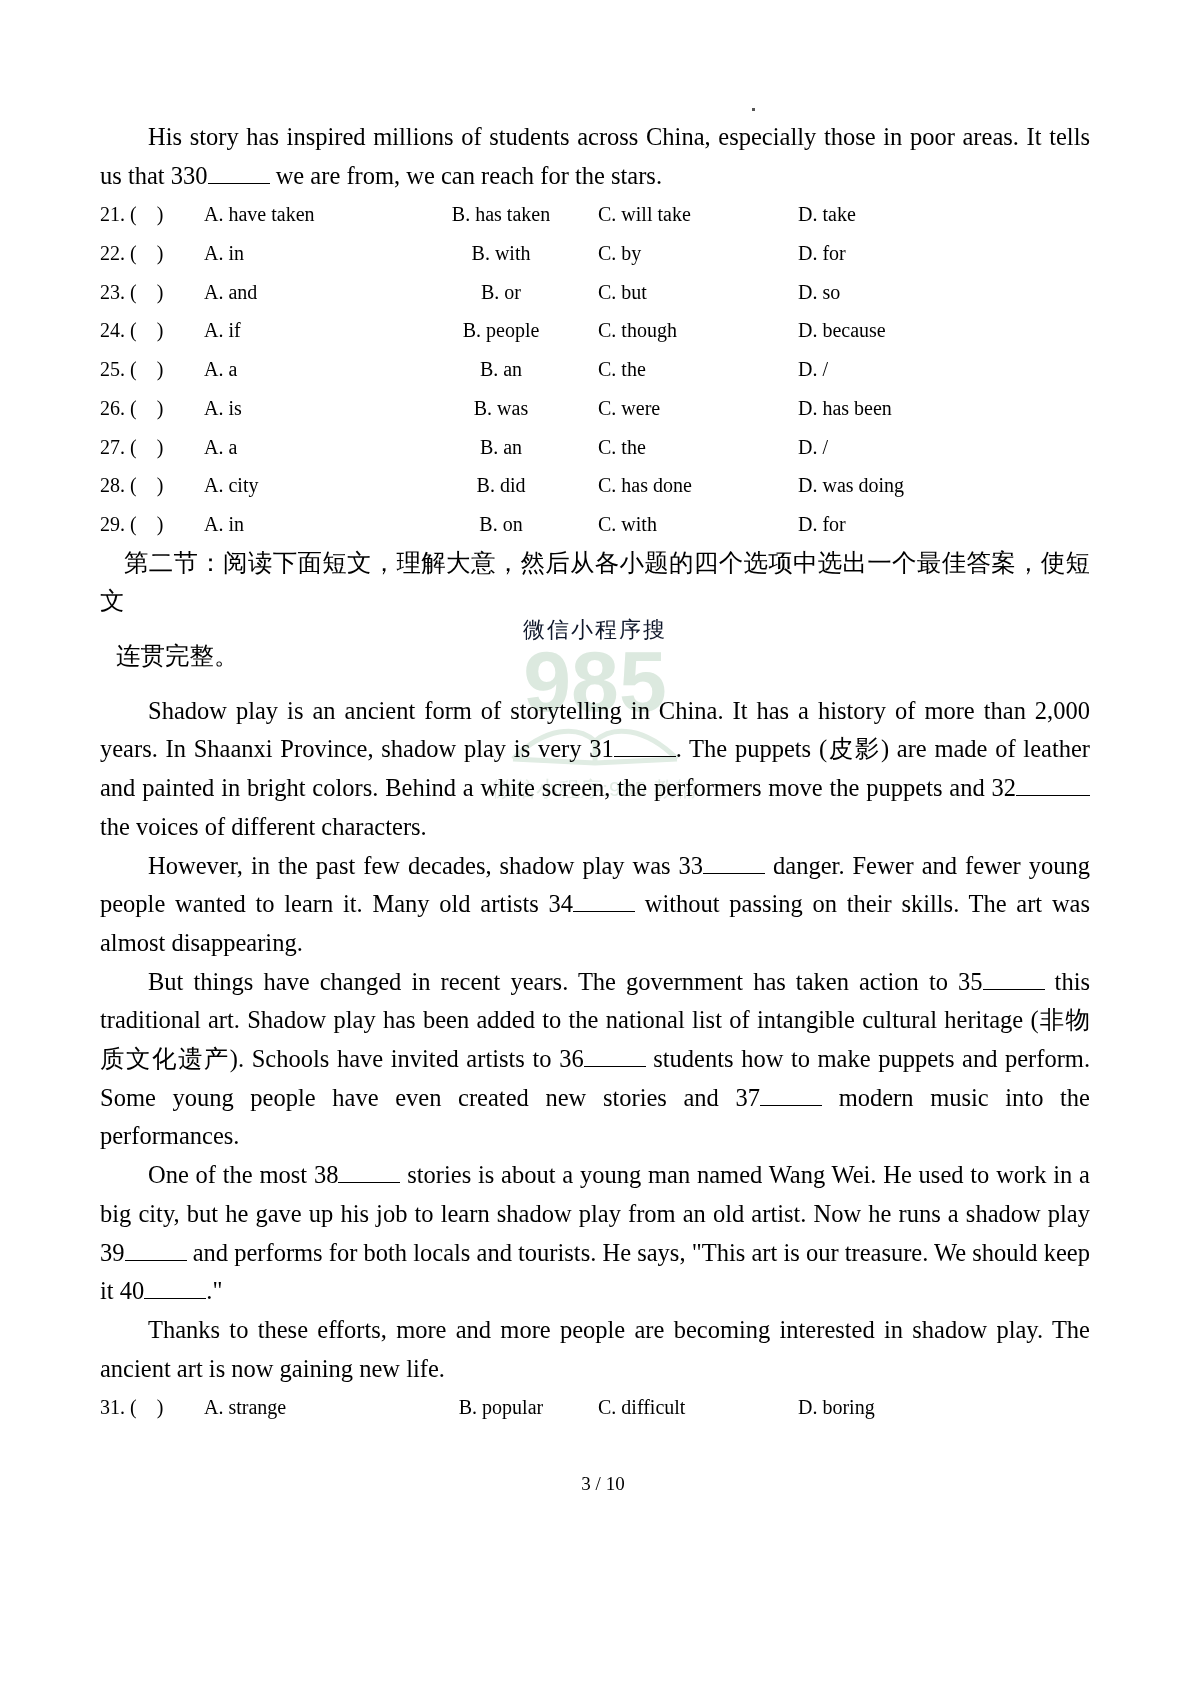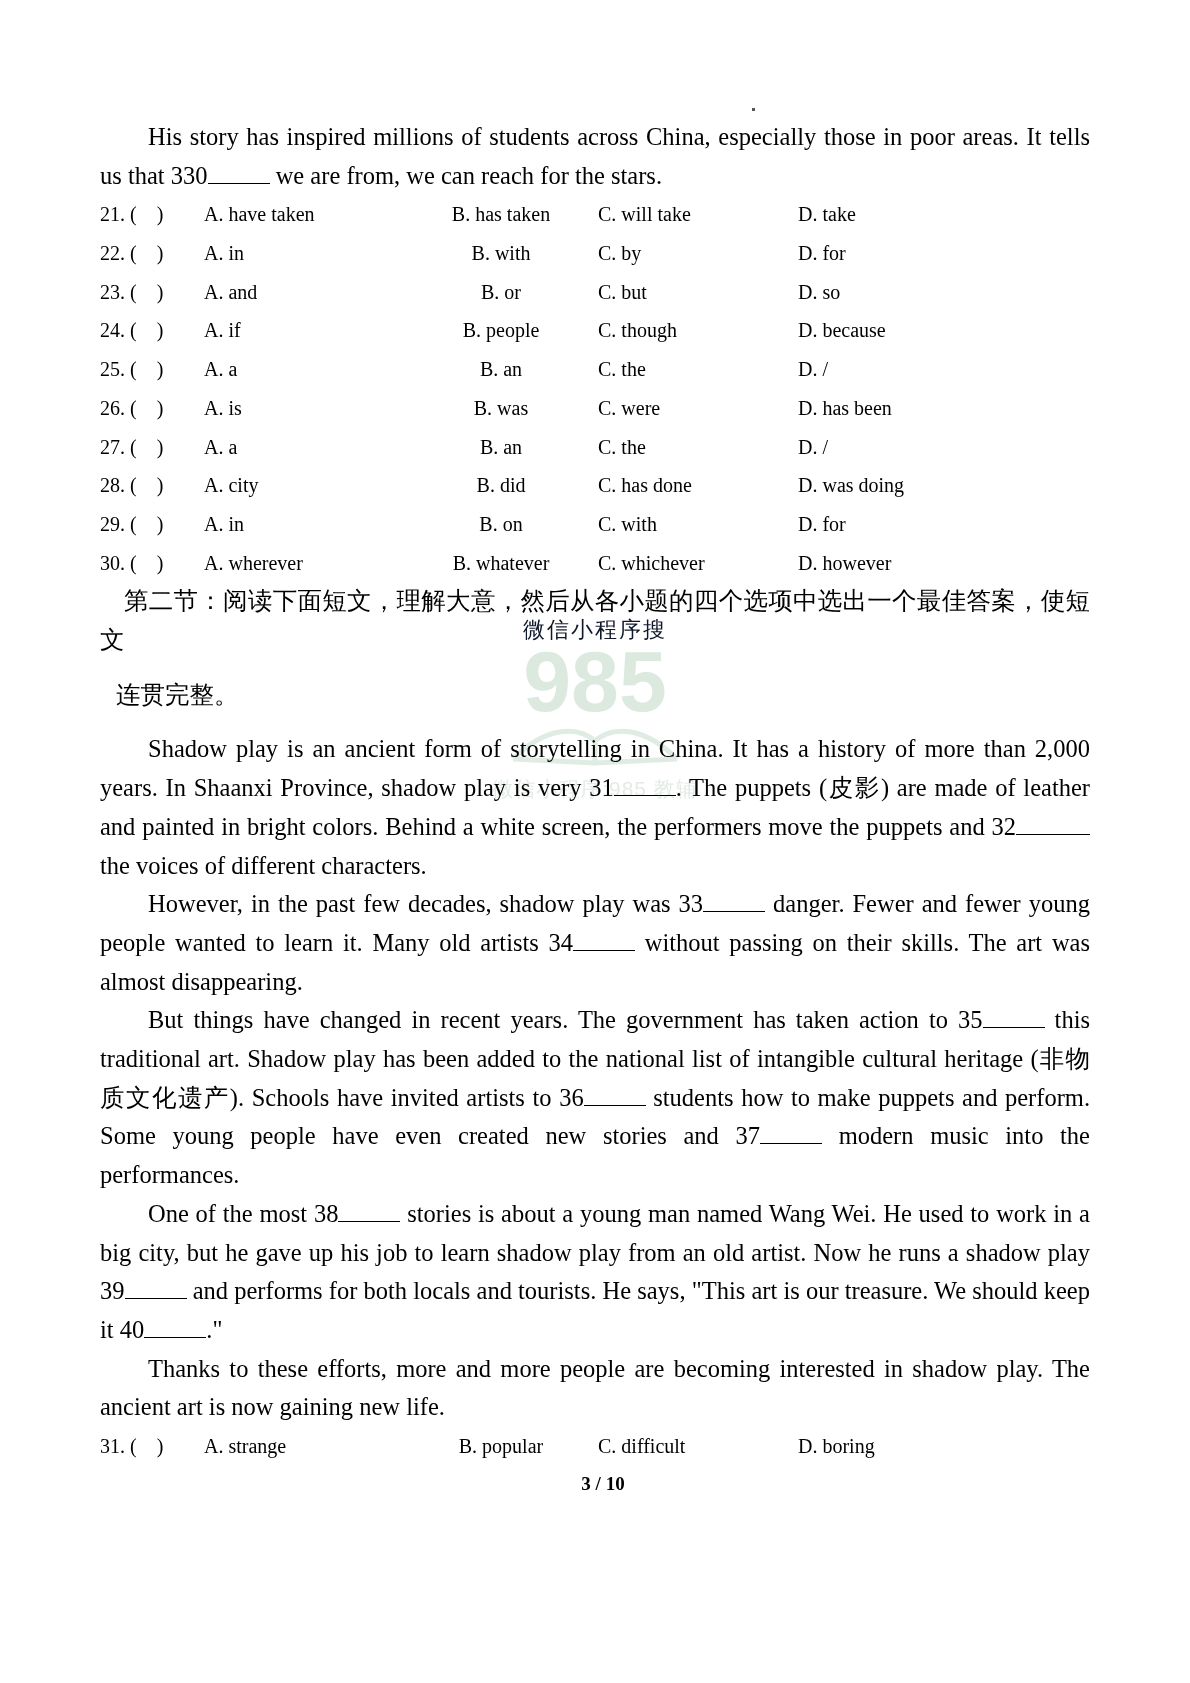--- a/index.html
+++ b/index.html
@@ -129,21 +129,21 @@
   }
 
   
   .footer {
     position: absolute;
     left: 16px;
     right: 0;
     top: 1473px;
     text-align: center;
     font-size: 19px;
-    font-weight: bold;
+    font-weight: normal;
     font-family: "Liberation Serif", "DejaVu Serif", serif;
   }
 
   .top-dot {
     position: absolute;
     left: 752px;
     top: 108px;
     width: 3px;
     height: 3px;
     background: #555;
@@ -230,27 +230,20 @@
         <span class="opt c">C. has done</span>
         <span class="opt d">D. was doing</span>
       </li>
       <li class="mcq">
         <span class="num">29. (    )</span>
         <span class="opt a">A. in</span>
         <span class="opt b">B. on</span>
         <span class="opt c">C. with</span>
         <span class="opt d">D. for</span>
       </li>
-      <li class="mcq">
-        <span class="num">30. (    )</span>
-        <span class="opt a">A. wherever</span>
-        <span class="opt b">B. whatever</span>
-        <span class="opt c">C. whichever</span>
-        <span class="opt d">D. however</span>
-      </li>
     </ul>
 
     <p class="section-head"><span class="label">第二节</span><span>：阅读下面短文，理解大意，然后从各小题的四个选项中选出一个最佳答案，使短文</span></p>
     <p class="section-head-cont">连贯完整。</p>
 
     <p class="para"><span>Shadow play is an ancient form of storytelling in China. It has a history of more than 2,000 years. In Shaanxi Province, shadow play is very 31</span><span class="blank b-sm"></span><span>. The puppets (皮影) are made of leather and painted in bright colors. Behind a white screen, the performers move the puppets and 32</span><span class="blank b-md"></span><span> the voices of different characters.</span></p>
 
     <p class="para"><span>However, in the past few decades, shadow play was 33</span><span class="blank b-sm"></span><span> danger. Fewer and fewer young people wanted to learn it. Many old artists 34</span><span class="blank b-sm"></span><span> without passing on their skills. The art was almost disappearing.</span></p>
 
     <p class="para"><span>But things have changed in recent years. The government has taken action to 35</span><span class="blank b-sm"></span><span> this traditional art. Shadow play has been added to the national list of intangible cultural heritage (非物质文化遗产). Schools have invited artists to 36</span><span class="blank b-sm"></span><span> students how to make puppets and perform. Some young people have even created new stories and 37</span><span class="blank b-sm"></span><span> modern music into the performances.</span></p>

